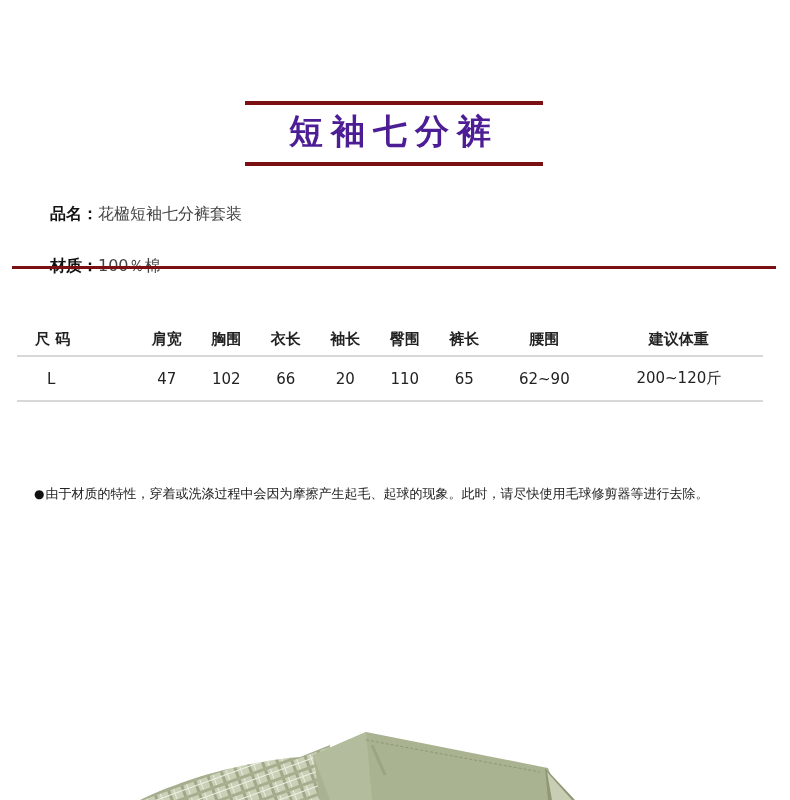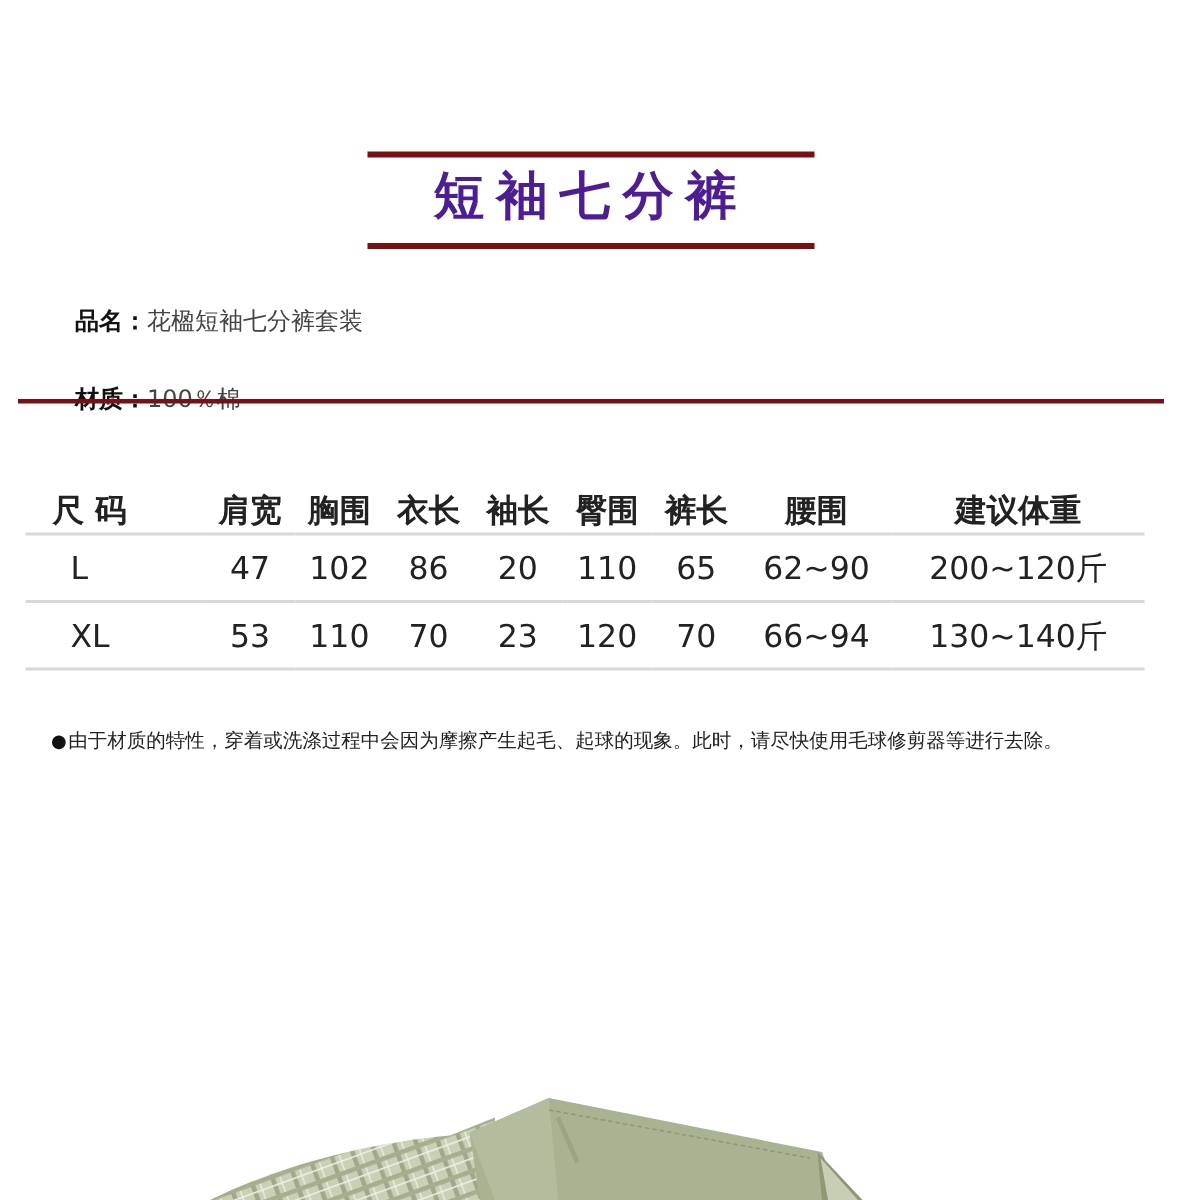--- a/index.html
+++ b/index.html
@@ -26,21 +26,21 @@
     }
     .info-row .k { font-weight: bold; color: #111; font-family: Liberation Mono, monospace; }
     .info-row.r1 { top: 203px; }
     .info-row.r2 { top: 232px; margin-top: 23px; }
     .section-rule {
       position: absolute; left: 12px; width: 764px; top: 266px; height: 3px;
       background: #7a1012;
     }
     .size-table {
       position: absolute; left: 17px; top: 324px; width: 746px;
-      border-collapse: collapse; font-size: 21px; color: #222;
+      border-collapse: collapse; font-size: 15px; color: #222;
     }
     .size-table th, .size-table td {
       text-align: center; padding: 0; white-space: nowrap;
     }
     .size-table th { font-weight: bold; height: 31px; border-bottom: 2px solid #d8d8d8; }
     .size-table td { height: 43px; border-bottom: 2px solid #d8d8d8; }
     .size-table th.c0, .size-table td.c0 { text-align: left; padding-left: 18px; width: 90px; }
     .size-table td.c0 { padding-left: 30px; }
     .notes {
       position: absolute; left: 34px; top: 481px; font-size: 13px; color: #222;
@@ -79,37 +79,26 @@
       <th>裤长</th>
       <th>腰围</th>
       <th>建议体重</th>
     </tr>
   </thead>
   <tbody>
     <tr>
       <td class="c0">L</td>
       <td>47</td>
       <td>102</td>
-      <td>86</td>
+      <td>66</td>
       <td>20</td>
       <td>110</td>
       <td>65</td>
       <td>62~90</td>
       <td>200~120斤</td>
-    </tr>
-    <tr>
-      <td class="c0">XL</td>
-      <td>53</td>
-      <td>110</td>
-      <td>70</td>
-      <td>23</td>
-      <td>120</td>
-      <td>70</td>
-      <td>66~94</td>
-      <td>130~140斤</td>
     </tr>
   </tbody>
 </table>
 
 <div class="notes">
   <div>
     <span class="bullet">●</span><span>由于材质的特性，穿着或洗涤过程中会因为摩擦产生起毛、起球的现象。此时，请尽快使用毛球修剪器等进行去除。</span>
   </div>
 </div>
 

